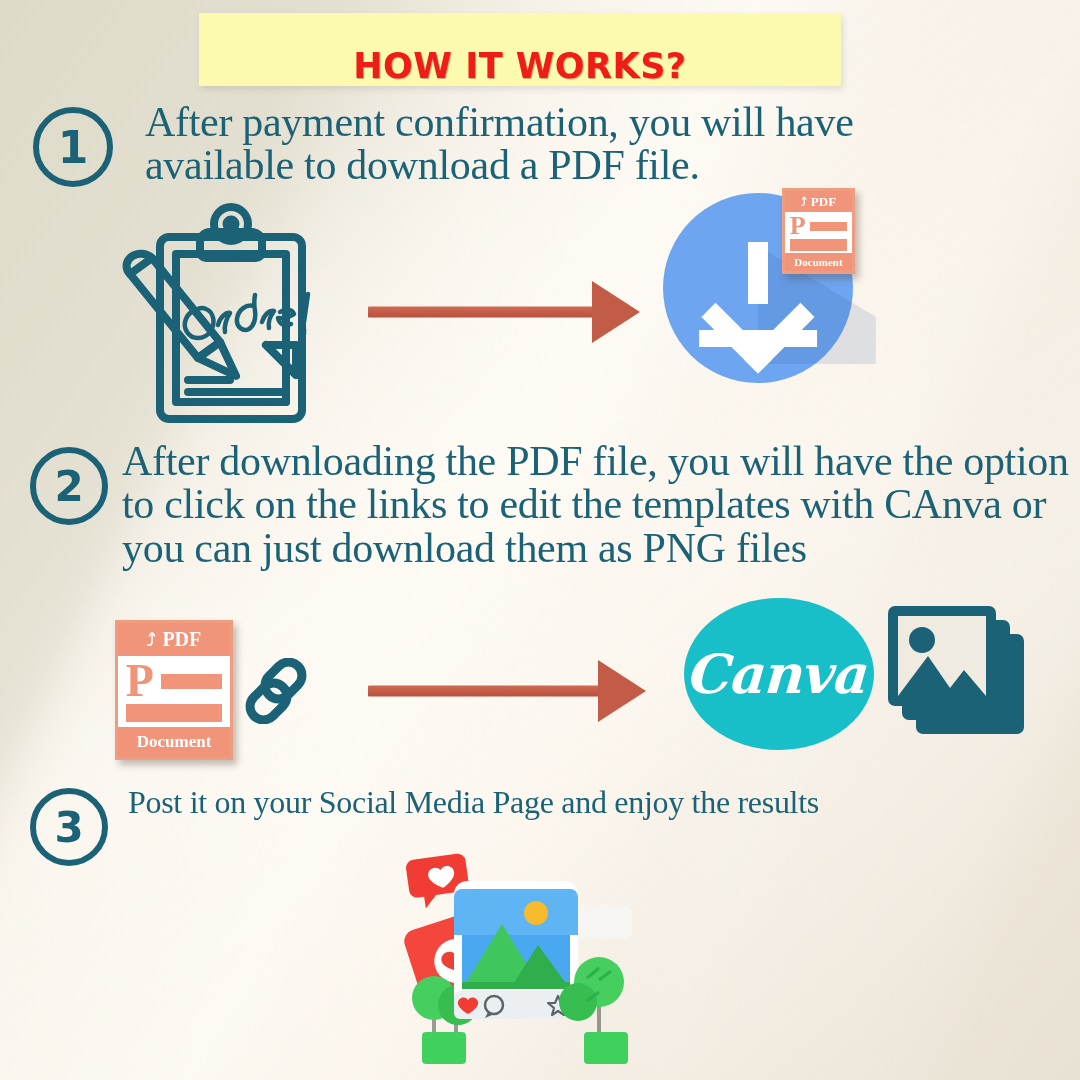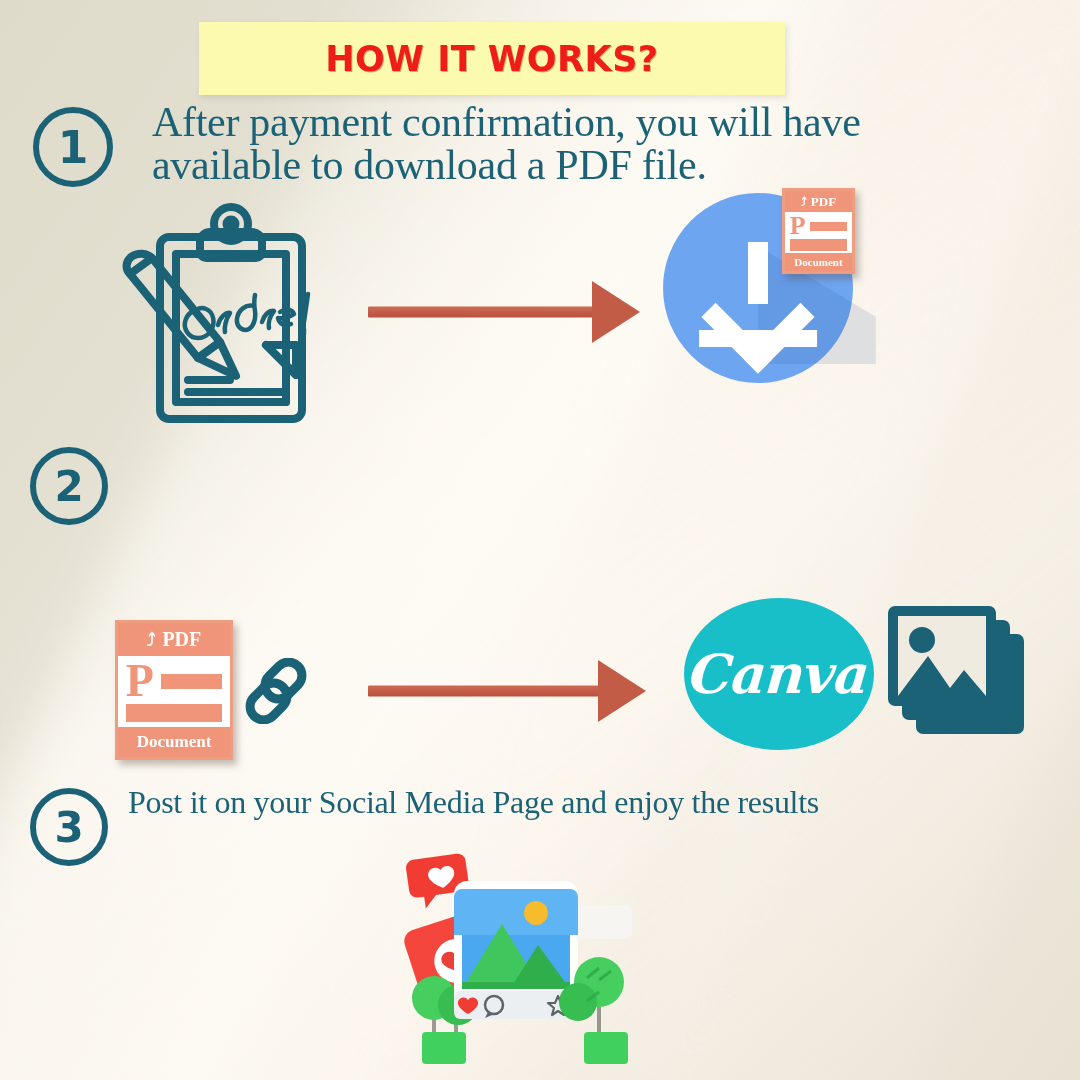--- a/index.html
+++ b/index.html
@@ -45,27 +45,27 @@
     filter: blur(26px);
   }
   .sheen.a { left: 120px; top: -160px; width: 420px; height: 1500px; transform: rotate(24deg); }
   .sheen.b { left: 560px; top: -220px; width: 300px; height: 1600px; transform: rotate(24deg); opacity: .8; }
   .sheen.c { left: 860px; top: -120px; width: 260px; height: 1400px; transform: rotate(24deg); opacity: .55; }
 
   
   #title-banner {
     position: absolute;
     left: 199px;
-    top: 22px;
-    width: 586px;
+    top: 13px;
+    width: 642px;
     height: 73px;
     background: #fbfaaf;
     box-shadow: 2px 3px 6px rgba(120,110,90,0.18);
     display: flex;
-    align-items: center;
+    align-items: flex-end;
     justify-content: center;
   }
   #title-text {
     font-family: "DejaVu Sans", sans-serif;
     font-weight: bold;
     font-size: 35px;
     letter-spacing: 0.5px;
     color: #ee1d16;
     text-shadow: 1px 1px 0 rgba(150,20,10,0.35);
     white-space: nowrap;
@@ -88,21 +88,21 @@
   .step-text {
     position: absolute;
     color: #1b6277;
     font-family: "Liberation Serif", serif;
     line-height: 1.03;
     letter-spacing: -0.3px;
   }
 
   
   #badge-1 { left: 33px; top: 107px; width: 80px; height: 80px; font-size: 44px; }
-  #text-1  { left: 152px; top: 101px; width: 860px; font-size: 42px; }
+  #text-1  { left: 145px; top: 101px; width: 860px; font-size: 42px; }
 
   
   #badge-2 { left: 30px; top: 447px; width: 78px; height: 78px; font-size: 42px; }
   #text-2  { left: 122px; top: 440px; width: 950px; font-size: 42px; }
 
   
   #badge-3 { left: 30px; top: 788px; width: 78px; height: 78px; font-size: 42px; }
   #text-3  { left: 128px; top: 786px; width: 930px; font-size: 32px; }
 
   
@@ -350,20 +350,21 @@
           <div class="ln"></div>
           <div class="ln"></div>
       </div>
     </div>
     <div class="pdf-foot">Document</div>
   </div>
 
   <div class="step-badge" id="badge-2">
     <span>2</span>
   </div>
+  <div class="step-text" id="text-2">After downloading the PDF file, you will have the option to click on the links to edit the templates with CAnva or you can just download them as PNG files</div>
 
   <div class="pdf-icon" id="pdf-large">
     <div class="pdf-head">
       <span class="glyph">⤴</span>
       <span>PDF</span>
     </div>
     <div class="pdf-body">
       <div class="pdf-top">
         <div class="pdf-p">P</div>
         <div class="pdf-lines">

